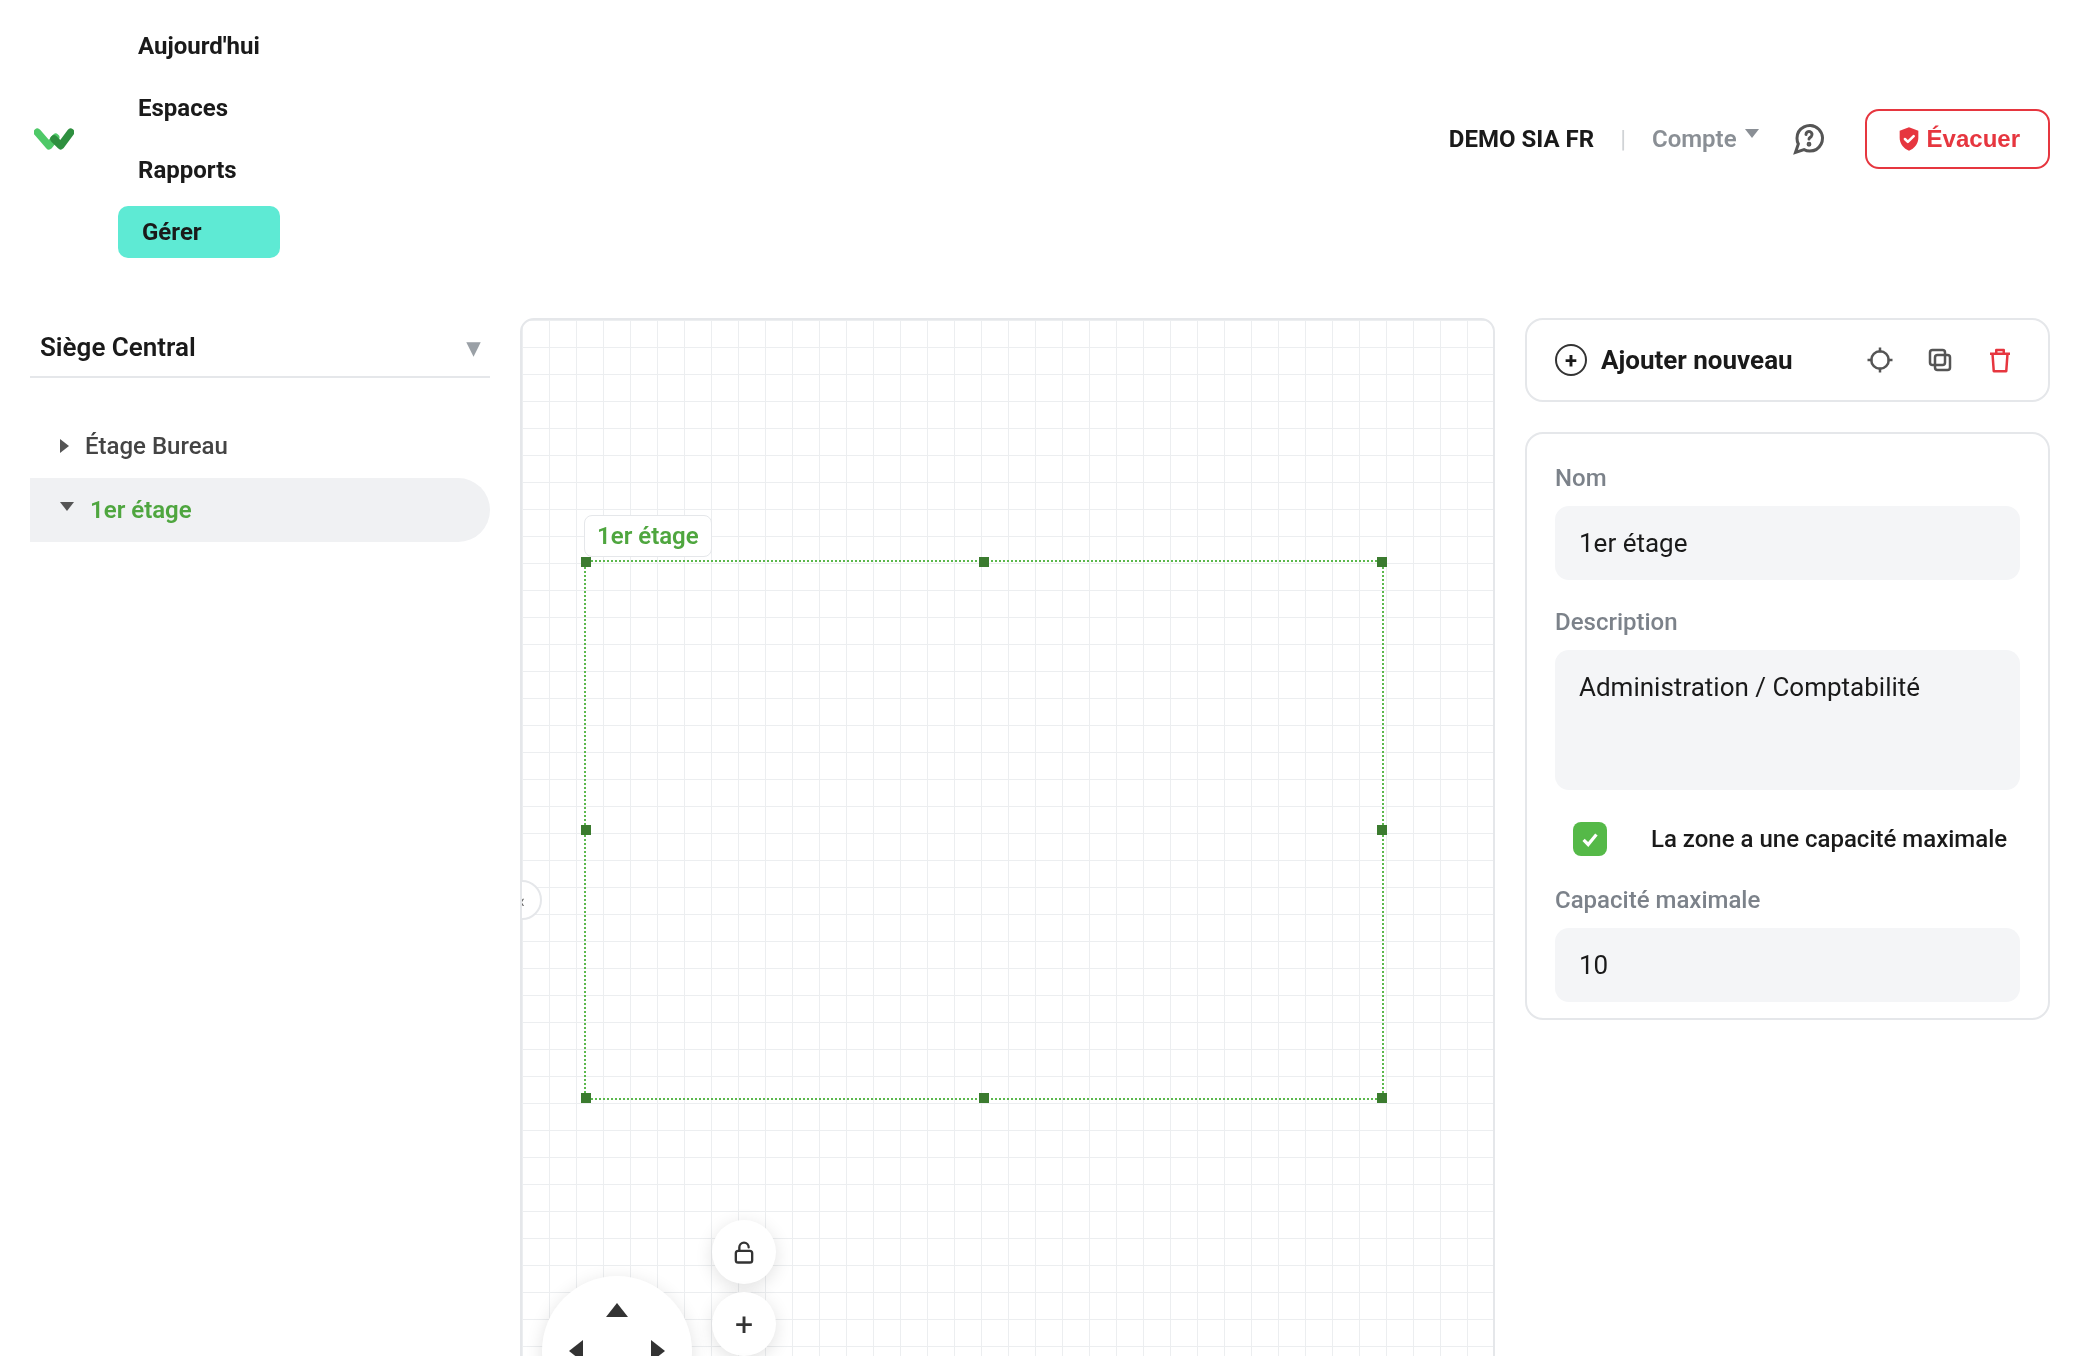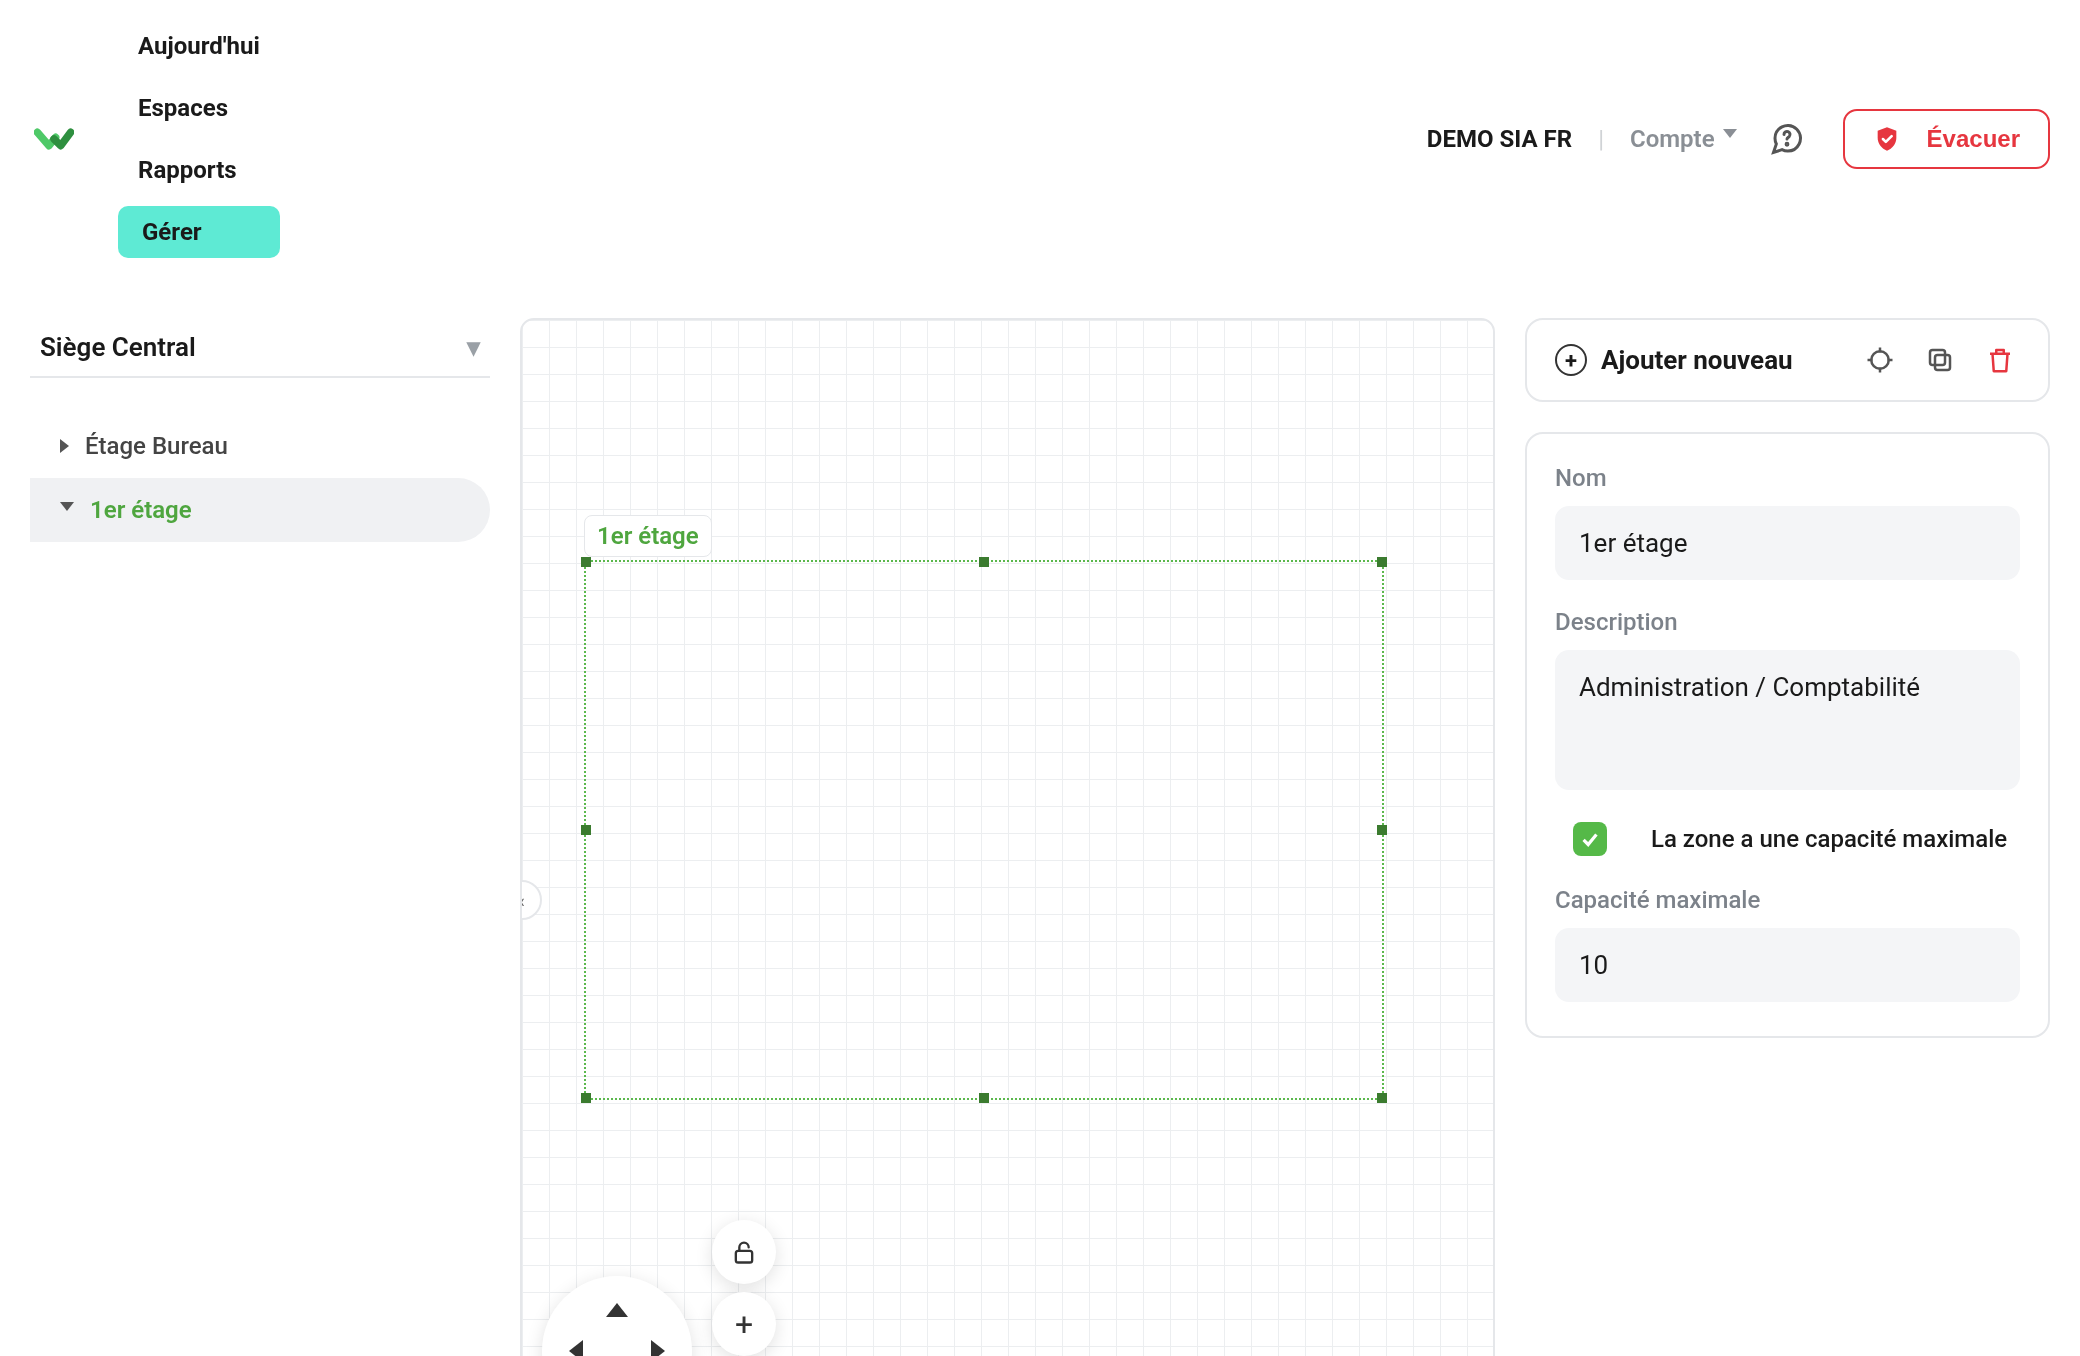--- a/index.html
+++ b/index.html
@@ -41,21 +41,21 @@
     font-size: 24px; font-weight: 600; color: #8a8f95;
     display: flex; align-items: flex-start; gap: 8px; cursor: pointer;
   }
   .chevron-down { width: 0; height: 0; border-left: 7px solid transparent; border-right: 7px solid transparent; border-top: 9px solid #8a8f95; margin-top: 4px; }
   .help-icon {
     width: 40px; height: 40px; display: flex; align-items: center; justify-content: center;
     cursor: pointer; margin-left: 10px;
   }
   .help-icon svg { width: 36px; height: 36px; stroke: #555; fill: none; stroke-width: 2; }
   .evacuate-btn {
-    display: flex; align-items: center; gap: 26px;
+    display: flex; align-items: center; gap: 4px;
     border: 2.5px solid #e6363f;
     color: #e6363f;
     font-size: 24px; font-weight: 700;
     padding: 14px 28px;
     border-radius: 14px;
     background: #fff;
     cursor: pointer;
     margin-left: 16px;
   }
   .shield-icon { width: 28px; height: 28px; }
@@ -212,21 +212,21 @@
   }
   .plus-circle-icon {
     width: 32px; height: 32px; border: 2.5px solid #333;
     border-radius: 50%; display: flex; align-items: center; justify-content: center;
     font-size: 22px; font-weight: 700;
   }
   .toolbar-spacer { flex: 1; }
   .tbtn { width: 40px; height: 40px; display: flex; align-items: center; justify-content: center; cursor: pointer; }
   .tbtn svg { width: 30px; height: 30px; }
 
-  .form-card { padding: 30px 28px 34px 28px; }
+  .form-card { padding: 30px 28px 16px 28px; }
   .field { margin-bottom: 28px; }
   .label { font-size: 24px; color: #7c828a; font-weight: 500; margin-bottom: 14px; display: block; }
   .input, .textarea {
     width: 100%;
     background: #f4f5f7;
     border: none;
     border-radius: 14px;
     padding: 22px 24px;
     font-size: 26px;
     color: #1a1a1a;

